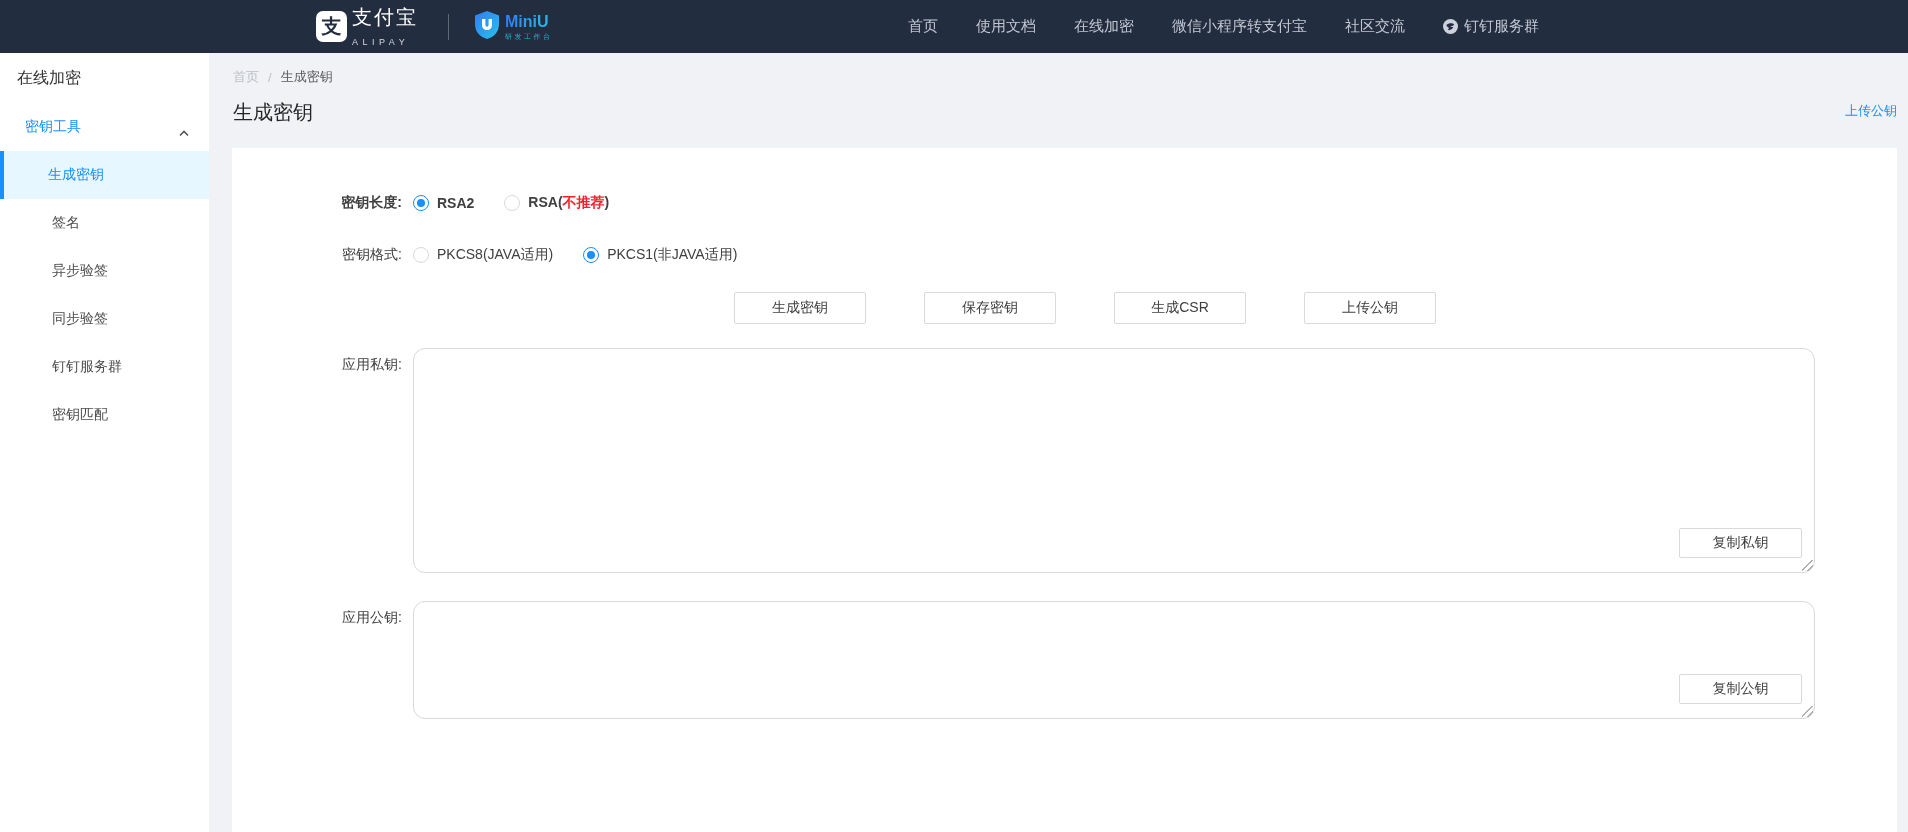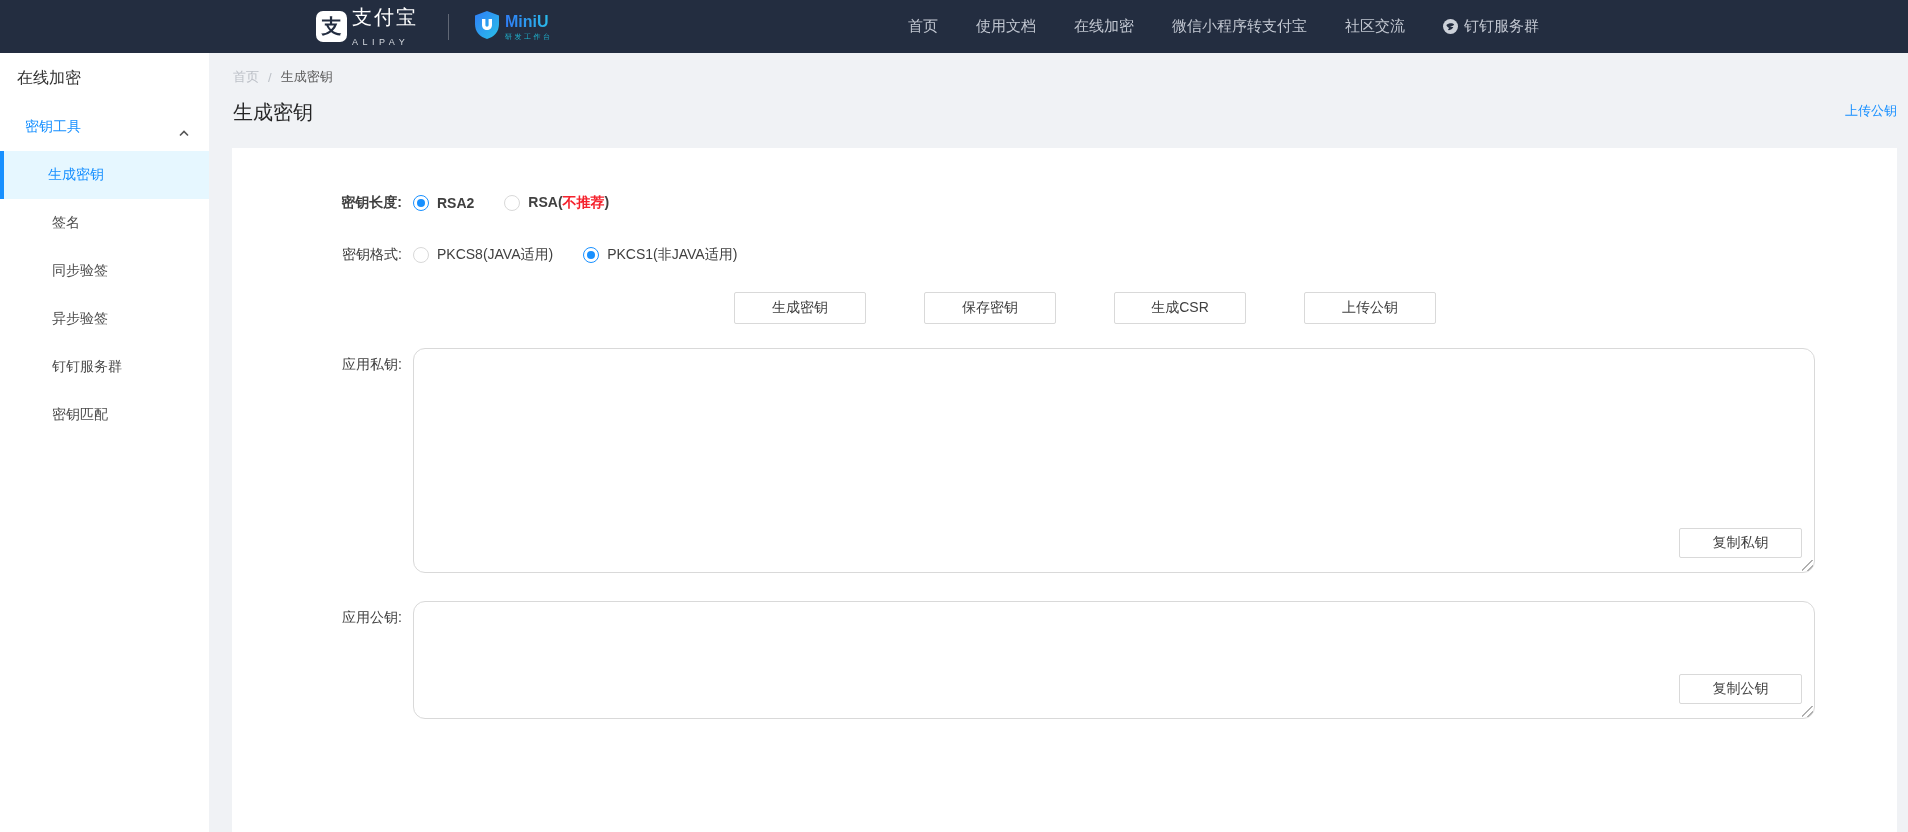--- a/index.html
+++ b/index.html
@@ -222,24 +222,24 @@
       </svg>
     </span>
   </div>
   <div class="menu-item active">
     <span>生成密钥</span>
   </div>
   <div class="menu-item">
     <span>签名</span>
   </div>
   <div class="menu-item">
+    <span>异步验签</span>
+  </div>
+  <div class="menu-item">
     <span>同步验签</span>
-  </div>
-  <div class="menu-item">
-    <span>异步验签</span>
   </div>
   <div class="menu-item">
     <span>钉钉服务群</span>
   </div>
   <div class="menu-item">
     <span>密钥匹配</span>
   </div>
 </div>
 
 <div class="breadcrumb">

